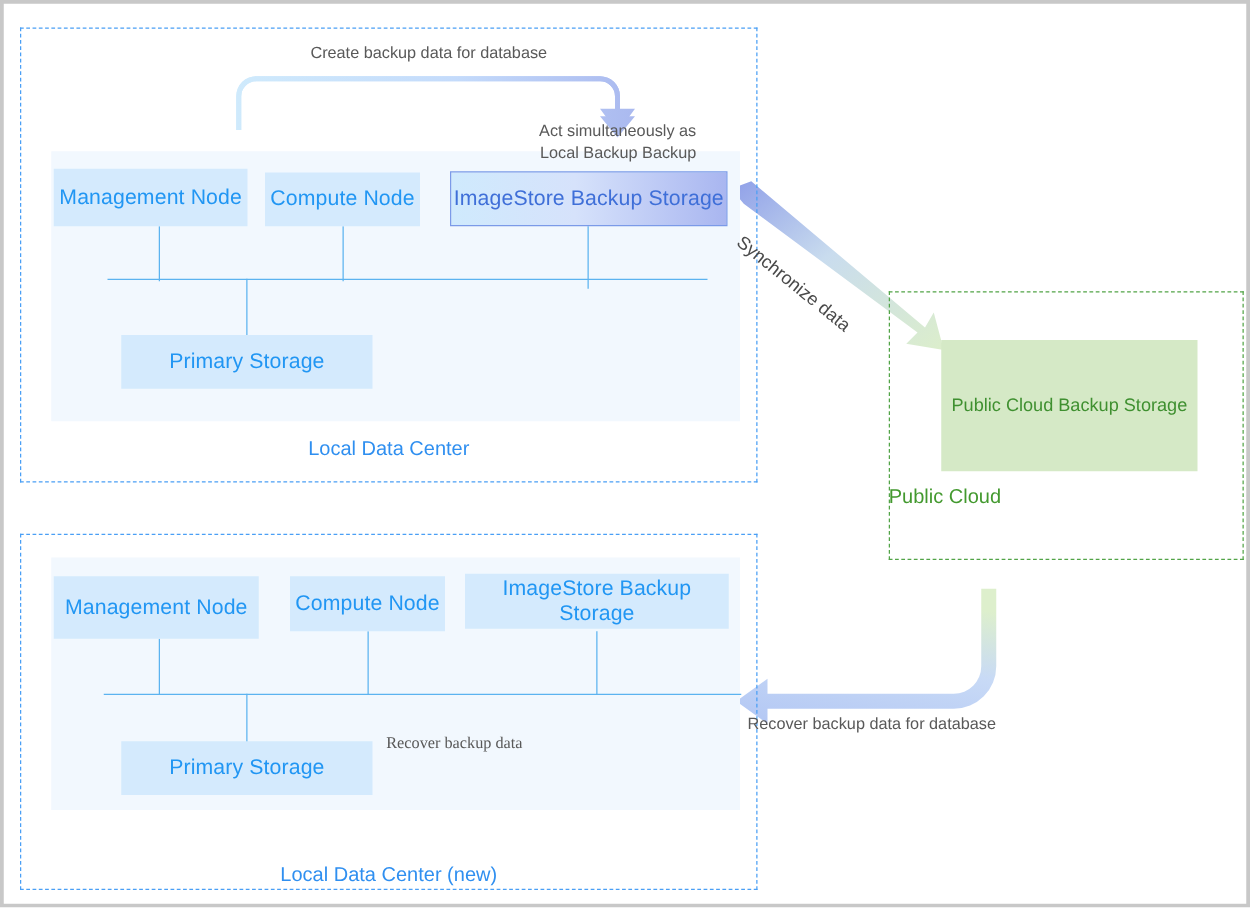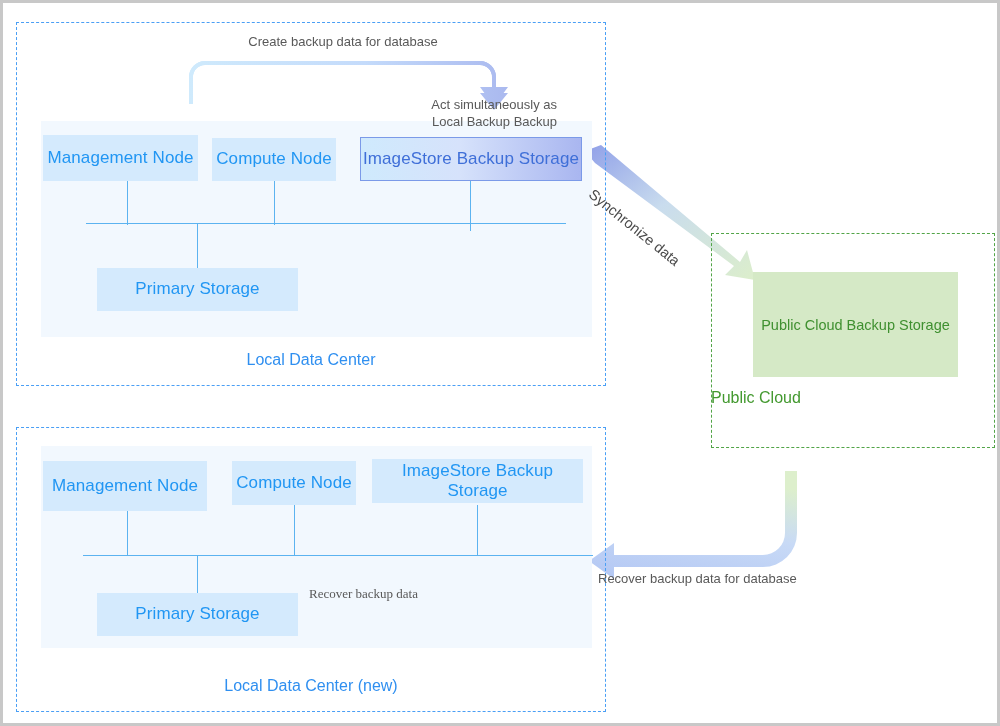--- a/index.html
+++ b/index.html
@@ -259,17 +259,17 @@
   </div>
 
   <div class="abs note-grey" style="left:306px; top:582px; width:190px;font-family:Liberation Serif, serif;">
     <span>Recover backup data</span>
   </div>
 
   <div class="abs note-grey" style="left:595px; top:567px; width:320px;">
     <span>Recover backup data for database</span>
   </div>
 
-  <div class="abs caption-blue" style="left:13px; top:674px; width:590px;">
+  <div class="abs caption-blue" style="left:13px; top:689px; width:590px;">
     <span>Local Data Center (new)</span>
   </div>
 
 </div>
 
 </body></html>

